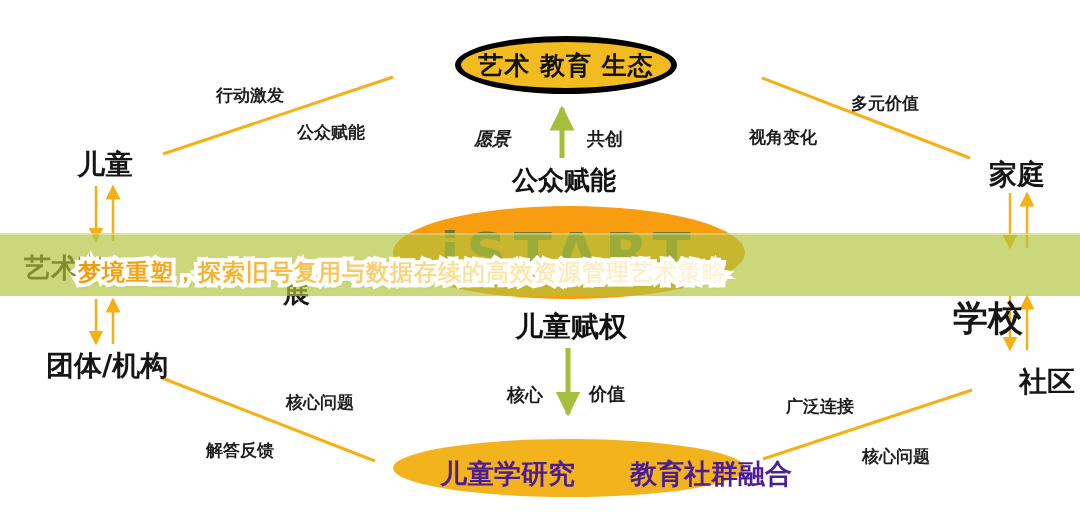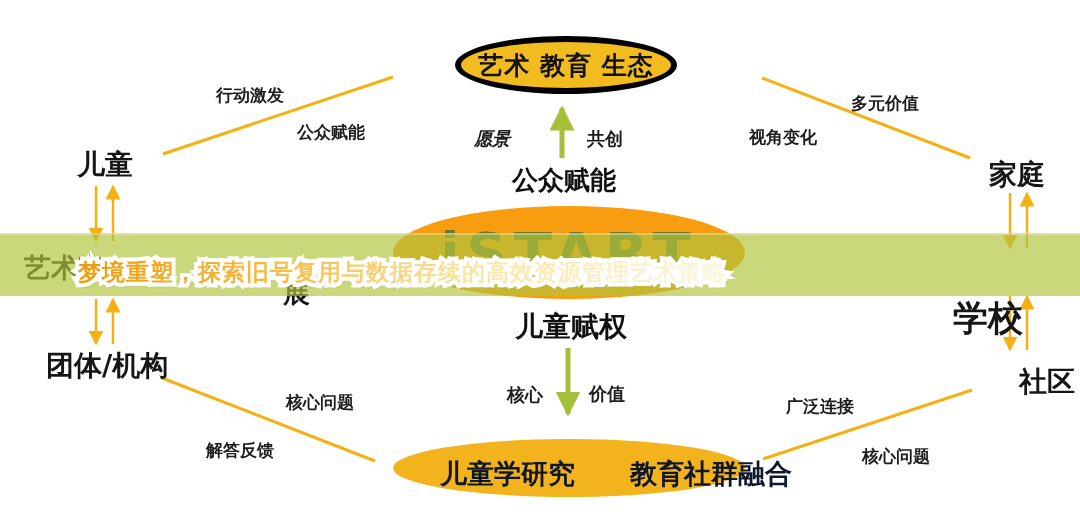--- a/index.html
+++ b/index.html
@@ -12,21 +12,21 @@
   .node{font-weight:700;color:#161616;white-space:nowrap;z-index:2;}
   .lbl{font-weight:700;color:#1d1d1d;font-size:17px;white-space:nowrap;z-index:2;}
   .big{font-weight:700;color:#111;white-space:nowrap;z-index:2;text-align:right;}
   
   .ellipse{border-radius:50%;display:flex;align-items:center;justify-content:center;z-index:1;}
   .ellipse-top{left:455px;top:36px;width:210px;height:46px;background:#F2BB1F;border:6px solid #000000;}
   .ellipse-top span{font-size:25px;font-weight:700;color:#111;letter-spacing:1px;white-space:nowrap;}
   .ellipse-center{left:393px;top:206px;width:352px;height:93px;background:#F89D10;}
   .ellipse-center span{font-size:56px;font-weight:700;color:#6E7630;letter-spacing:7px;}
   .ellipse-bottom{left:393px;top:439px;width:352px;height:58px;background:#F2B31D;}
-  .bottom-text{left:440px;top:456px;font-size:27px;font-weight:700;color:#0f172a;white-space:nowrap;z-index:2;}
+  .bottom-text{left:440px;top:456px;font-size:27px;font-weight:700;color:#4c1d95;white-space:nowrap;z-index:2;}
   .bottom-text .gap{display:inline-block;width:55px;}
   
   #connectors{left:0;top:0;z-index:1;}
   
   .band{
     left:0;top:233px;width:1080px;height:63px;
     background:rgba(177,196,60,0.68);
     box-shadow:inset 0 2px 0 rgba(255,255,255,0.30);
     z-index:5;
   }

